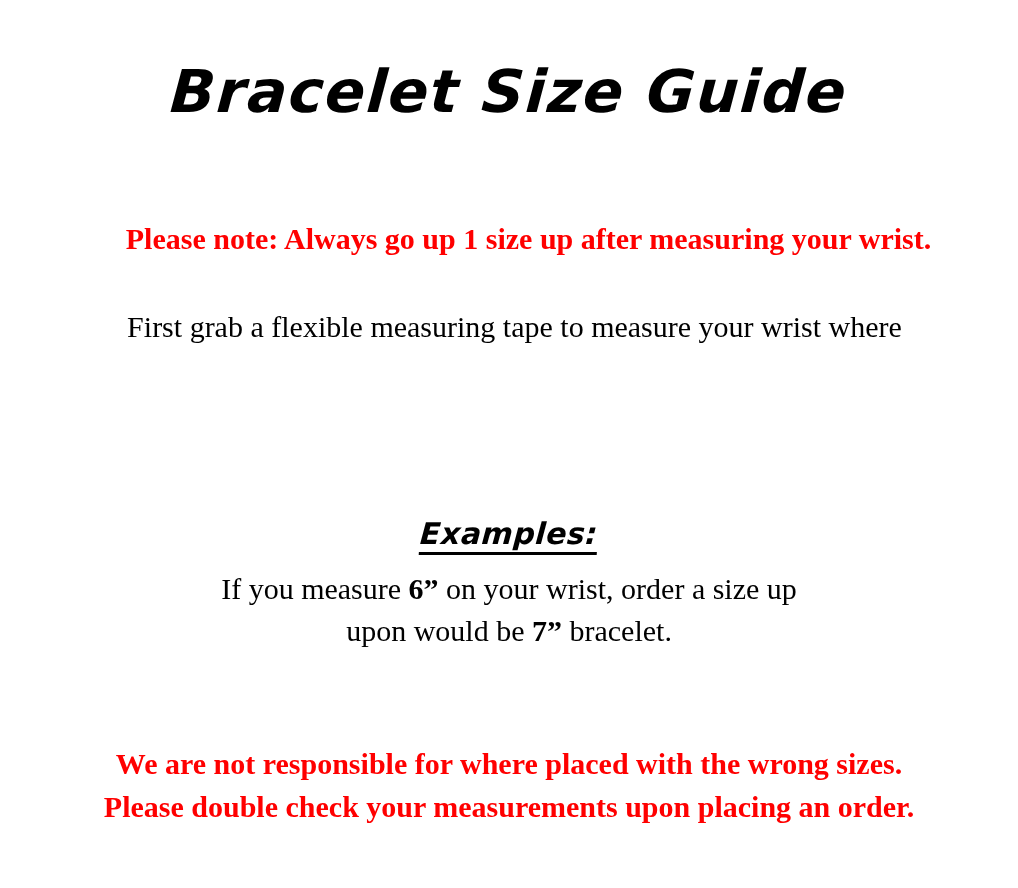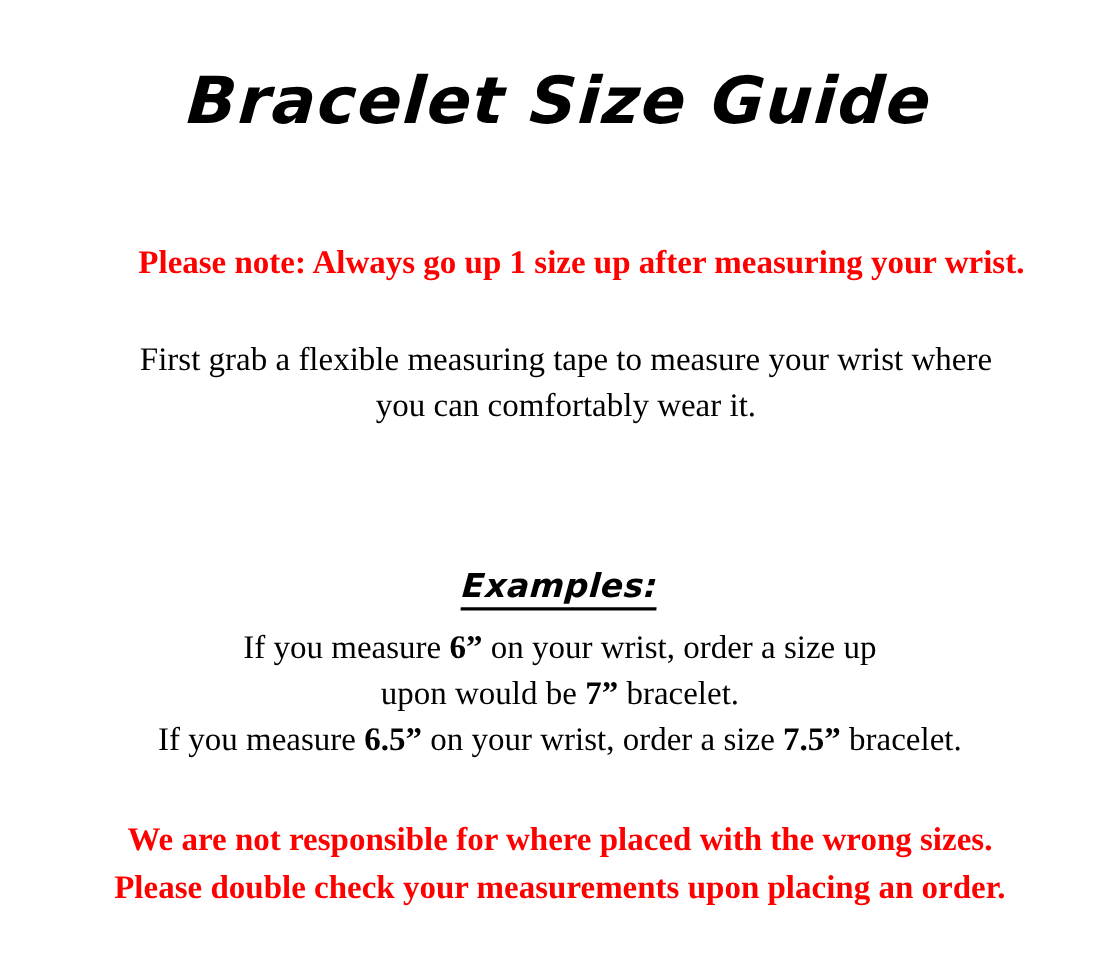--- a/index.html
+++ b/index.html
@@ -125,38 +125,34 @@
 <body>
 
 <div class="page">
 
   <div class="title">Bracelet Size Guide</div>
 
   <div class="red-note">Please note: Always go up 1 size up after measuring your wrist.</div>
 
   <div class="para para-intro">
     <span class="line">First grab a flexible measuring tape to measure your wrist where</span>
-    <span class="line">you can comfortably wear it.</span>
   </div>
 
 
   <div class="examples-heading">
     <span class="inner">Examples:</span>
   </div>
 
   <div class="examples">
     <span class="line">
       <span>If you measure </span><b>6”</b><span> on your wrist, order a size up</span><b></b><span></span>
     </span>
     <span class="line">
       <span>upon would be </span><b>7”</b><span> bracelet.</span><b></b><span></span>
     </span>
-    <span class="line">
-      <span>If you measure </span><b>6.5”</b><span> on your wrist, order a size </span><b>7.5”</b><span> bracelet.</span>
-    </span>
   </div>
 
   <div class="red-disclaimer">
     <span class="line">We are not responsible for where placed with the wrong sizes.</span>
     <span class="line">Please double check your measurements upon placing an order.</span>
   </div>
 
 </div>
 
 </body></html>

